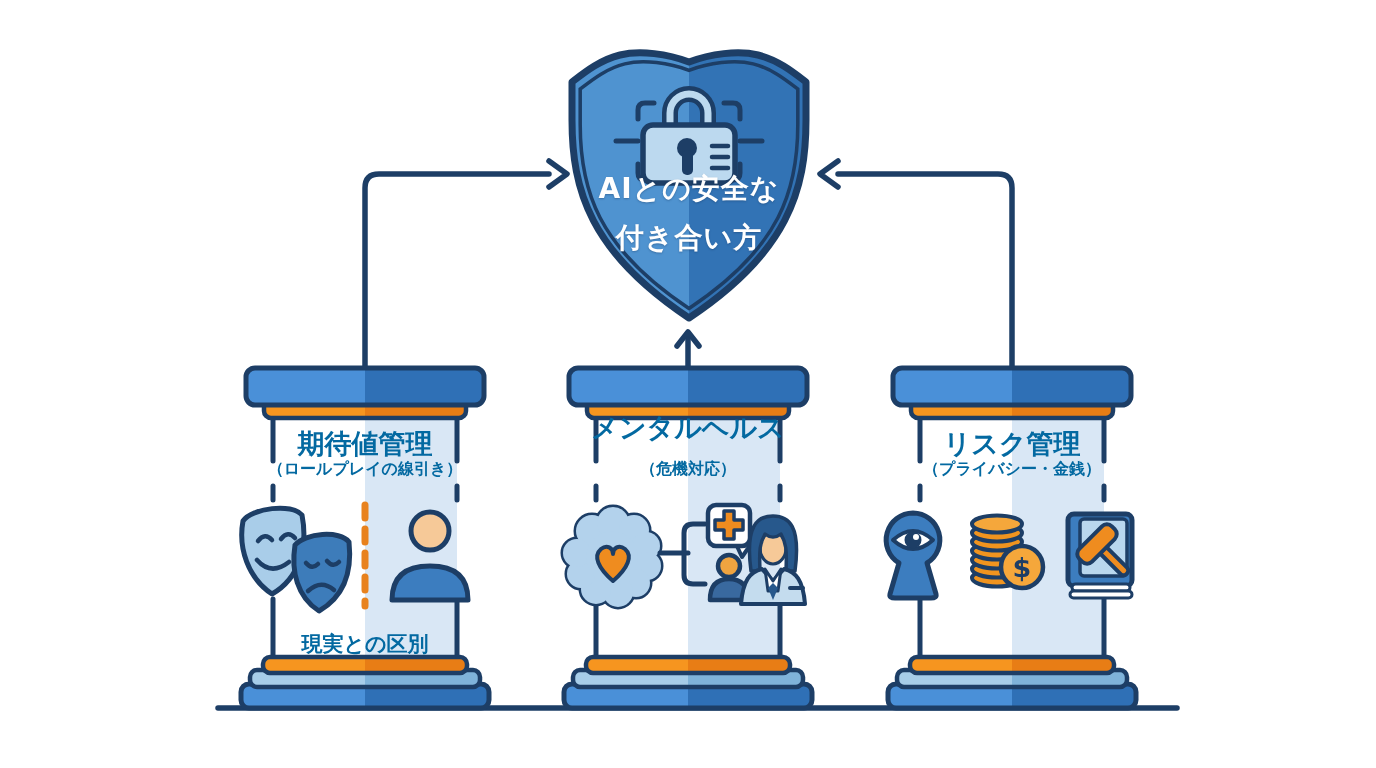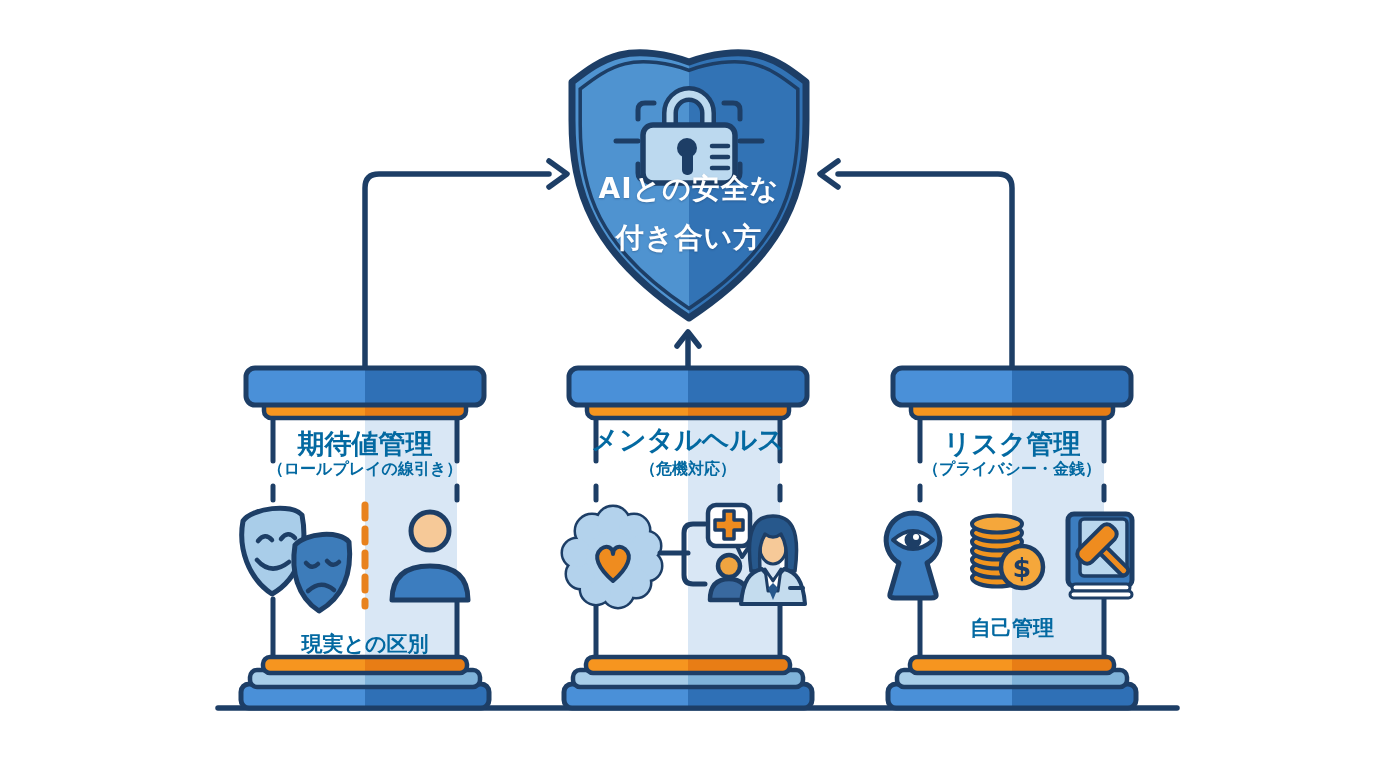--- a/index.html
+++ b/index.html
@@ -230,20 +230,19 @@
   </g>
 </svg>
 
 <div class="txt shield-title" style="left:539px;top:172px;width:300px;">AIとの安全な</div>
 <div class="txt shield-title" style="left:539px;top:221px;width:300px;">付き合い方</div>
 
 <div class="txt p-title" style="left:215px;top:428px;width:300px;">期待値管理</div>
 <div class="txt p-sub" style="left:215px;top:460px;width:300px;">（ロールプレイの線引き）</div>
 <div class="txt p-cap" style="left:215px;top:616px;width:300px;margin-top:16px;">現実との区別</div>
 
-<div class="txt p-title" style="left:538px;top:424px;width:300px;">メンタルヘルス</div>
+<div class="txt p-title" style="left:538px;top:412px;width:300px;">メンタルヘルス</div>
 <div class="txt p-sub" style="left:538px;top:460px;width:300px;">（危機対応）</div>
 
 <div class="txt p-title" style="left:862px;top:428px;width:300px;">リスク管理</div>
 <div class="txt p-sub" style="left:862px;top:460px;width:300px;text-align:center;">（プライバシー・金銭）</div>
-<div class="txt p-cap" style="left:862px;top:616px;width:300px;">自己管理</div>
 
 </div>
 
 </body></html>

